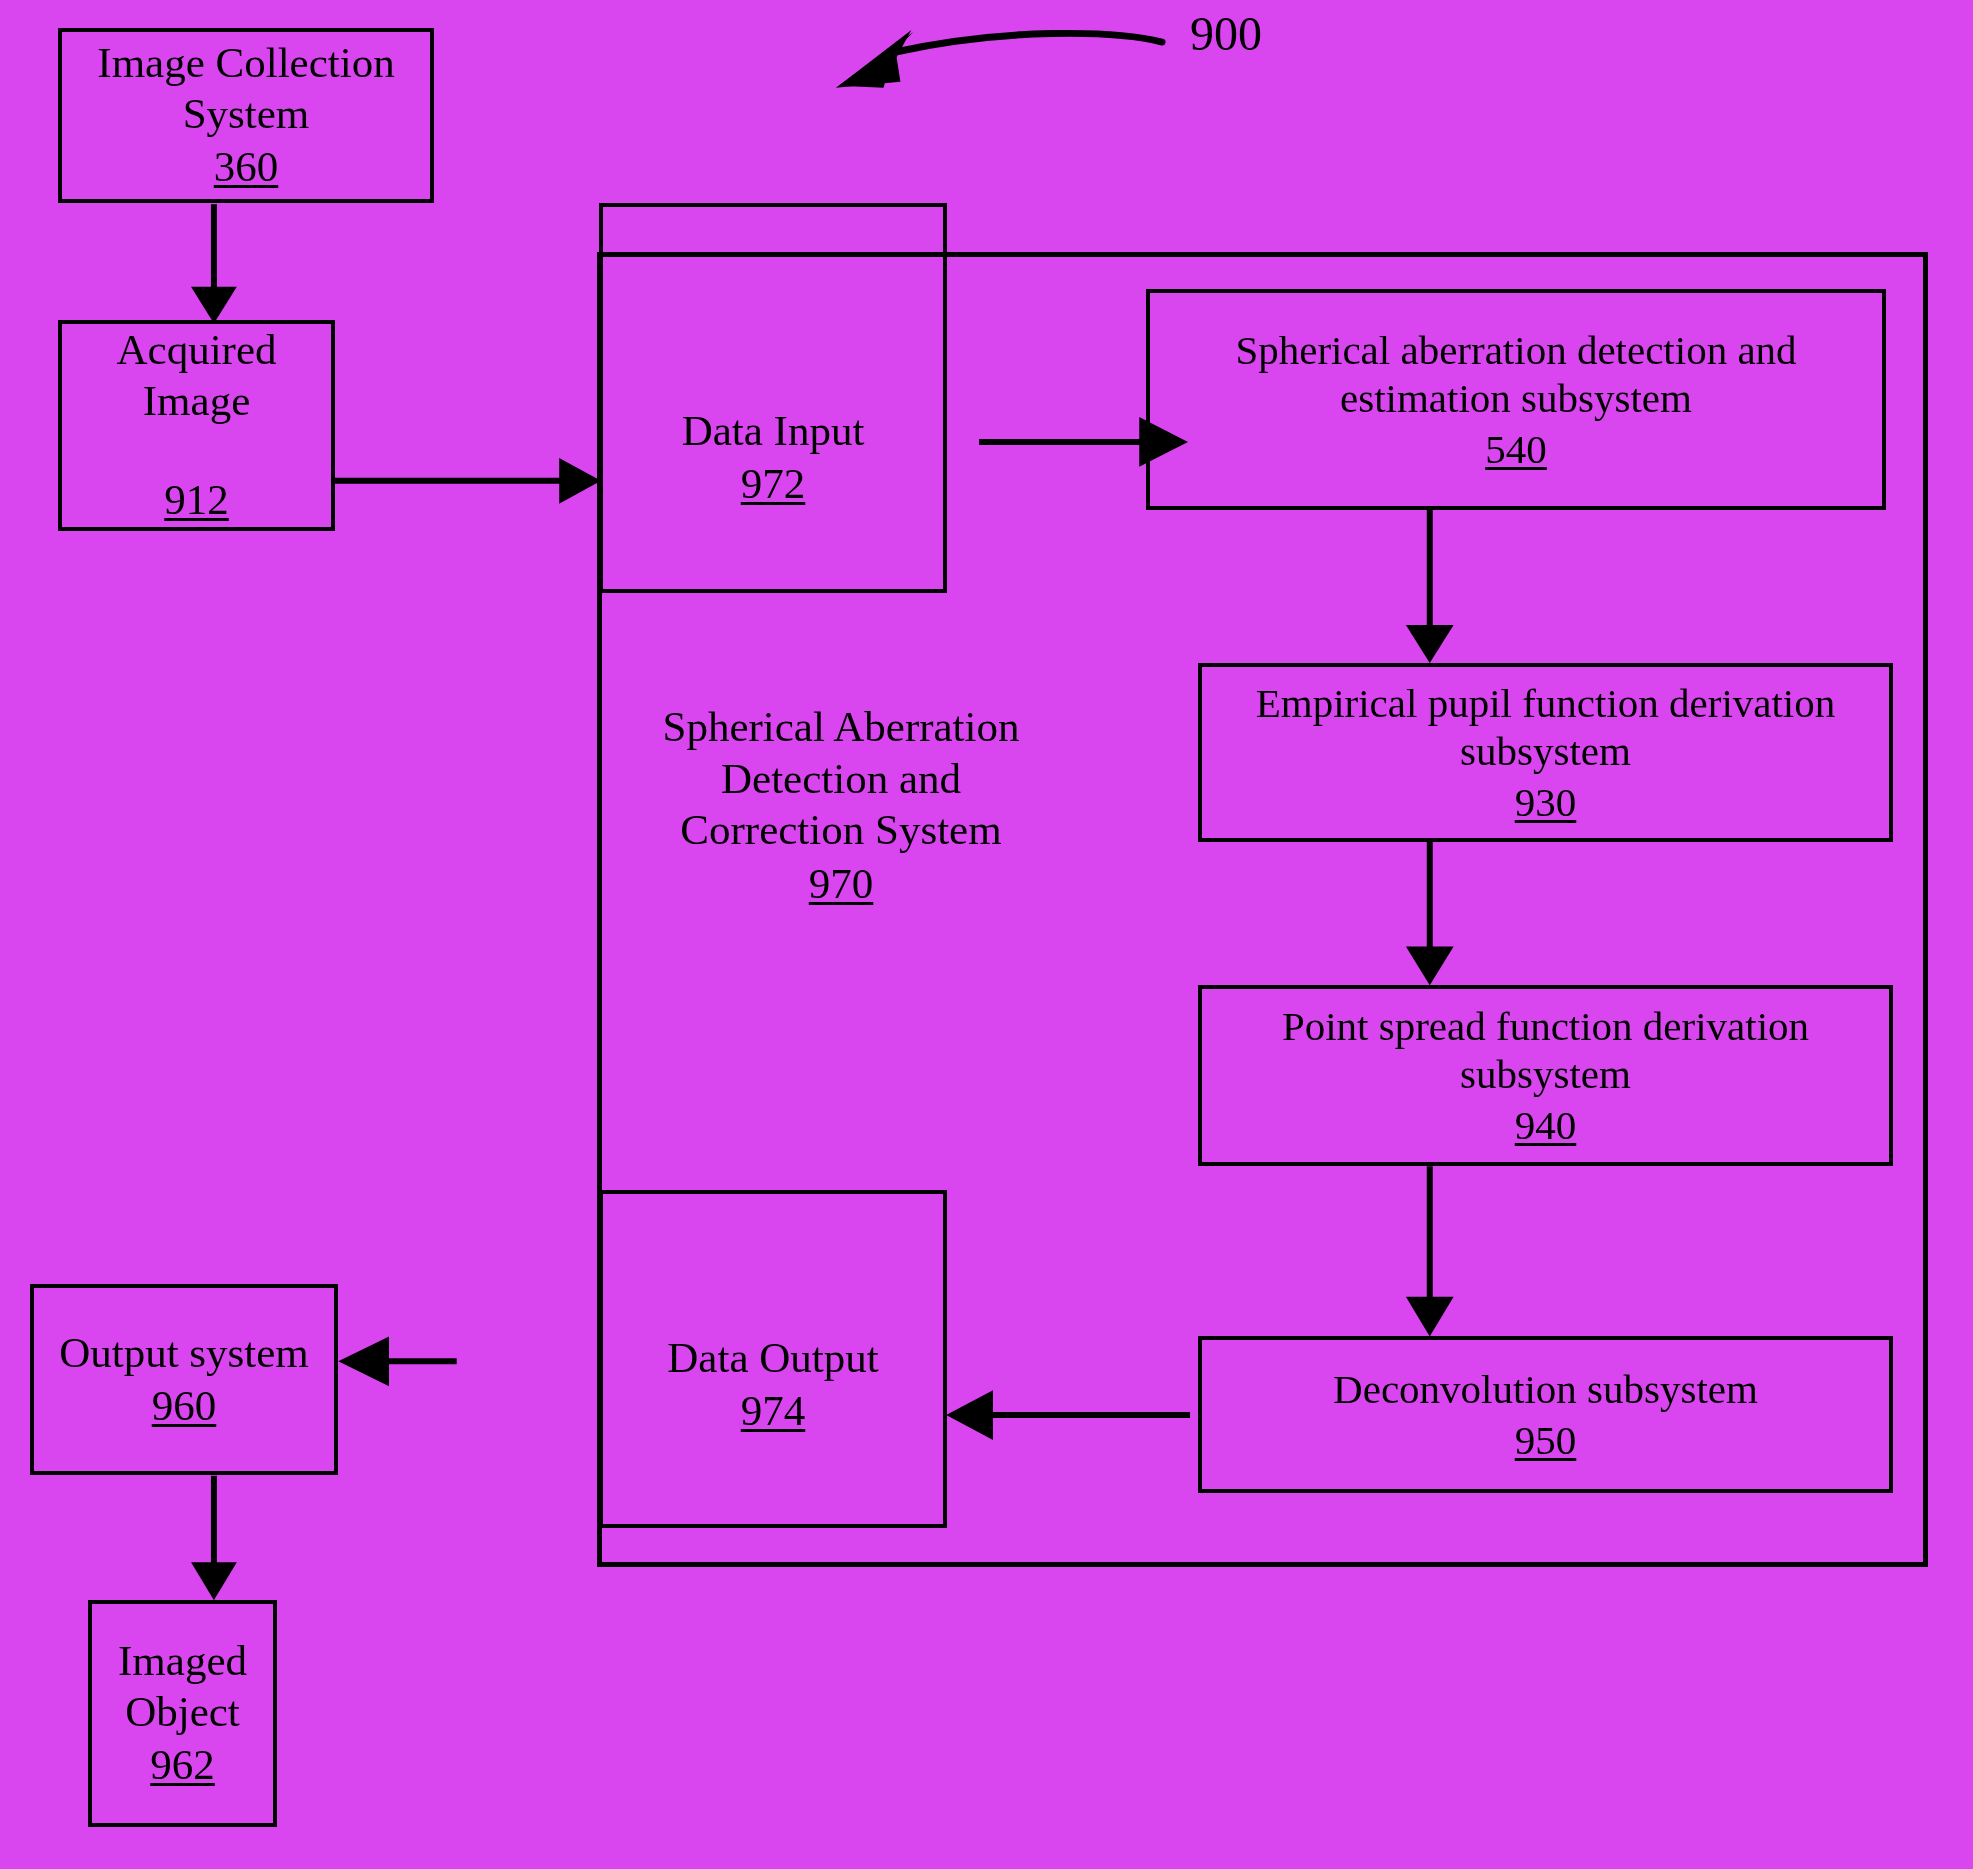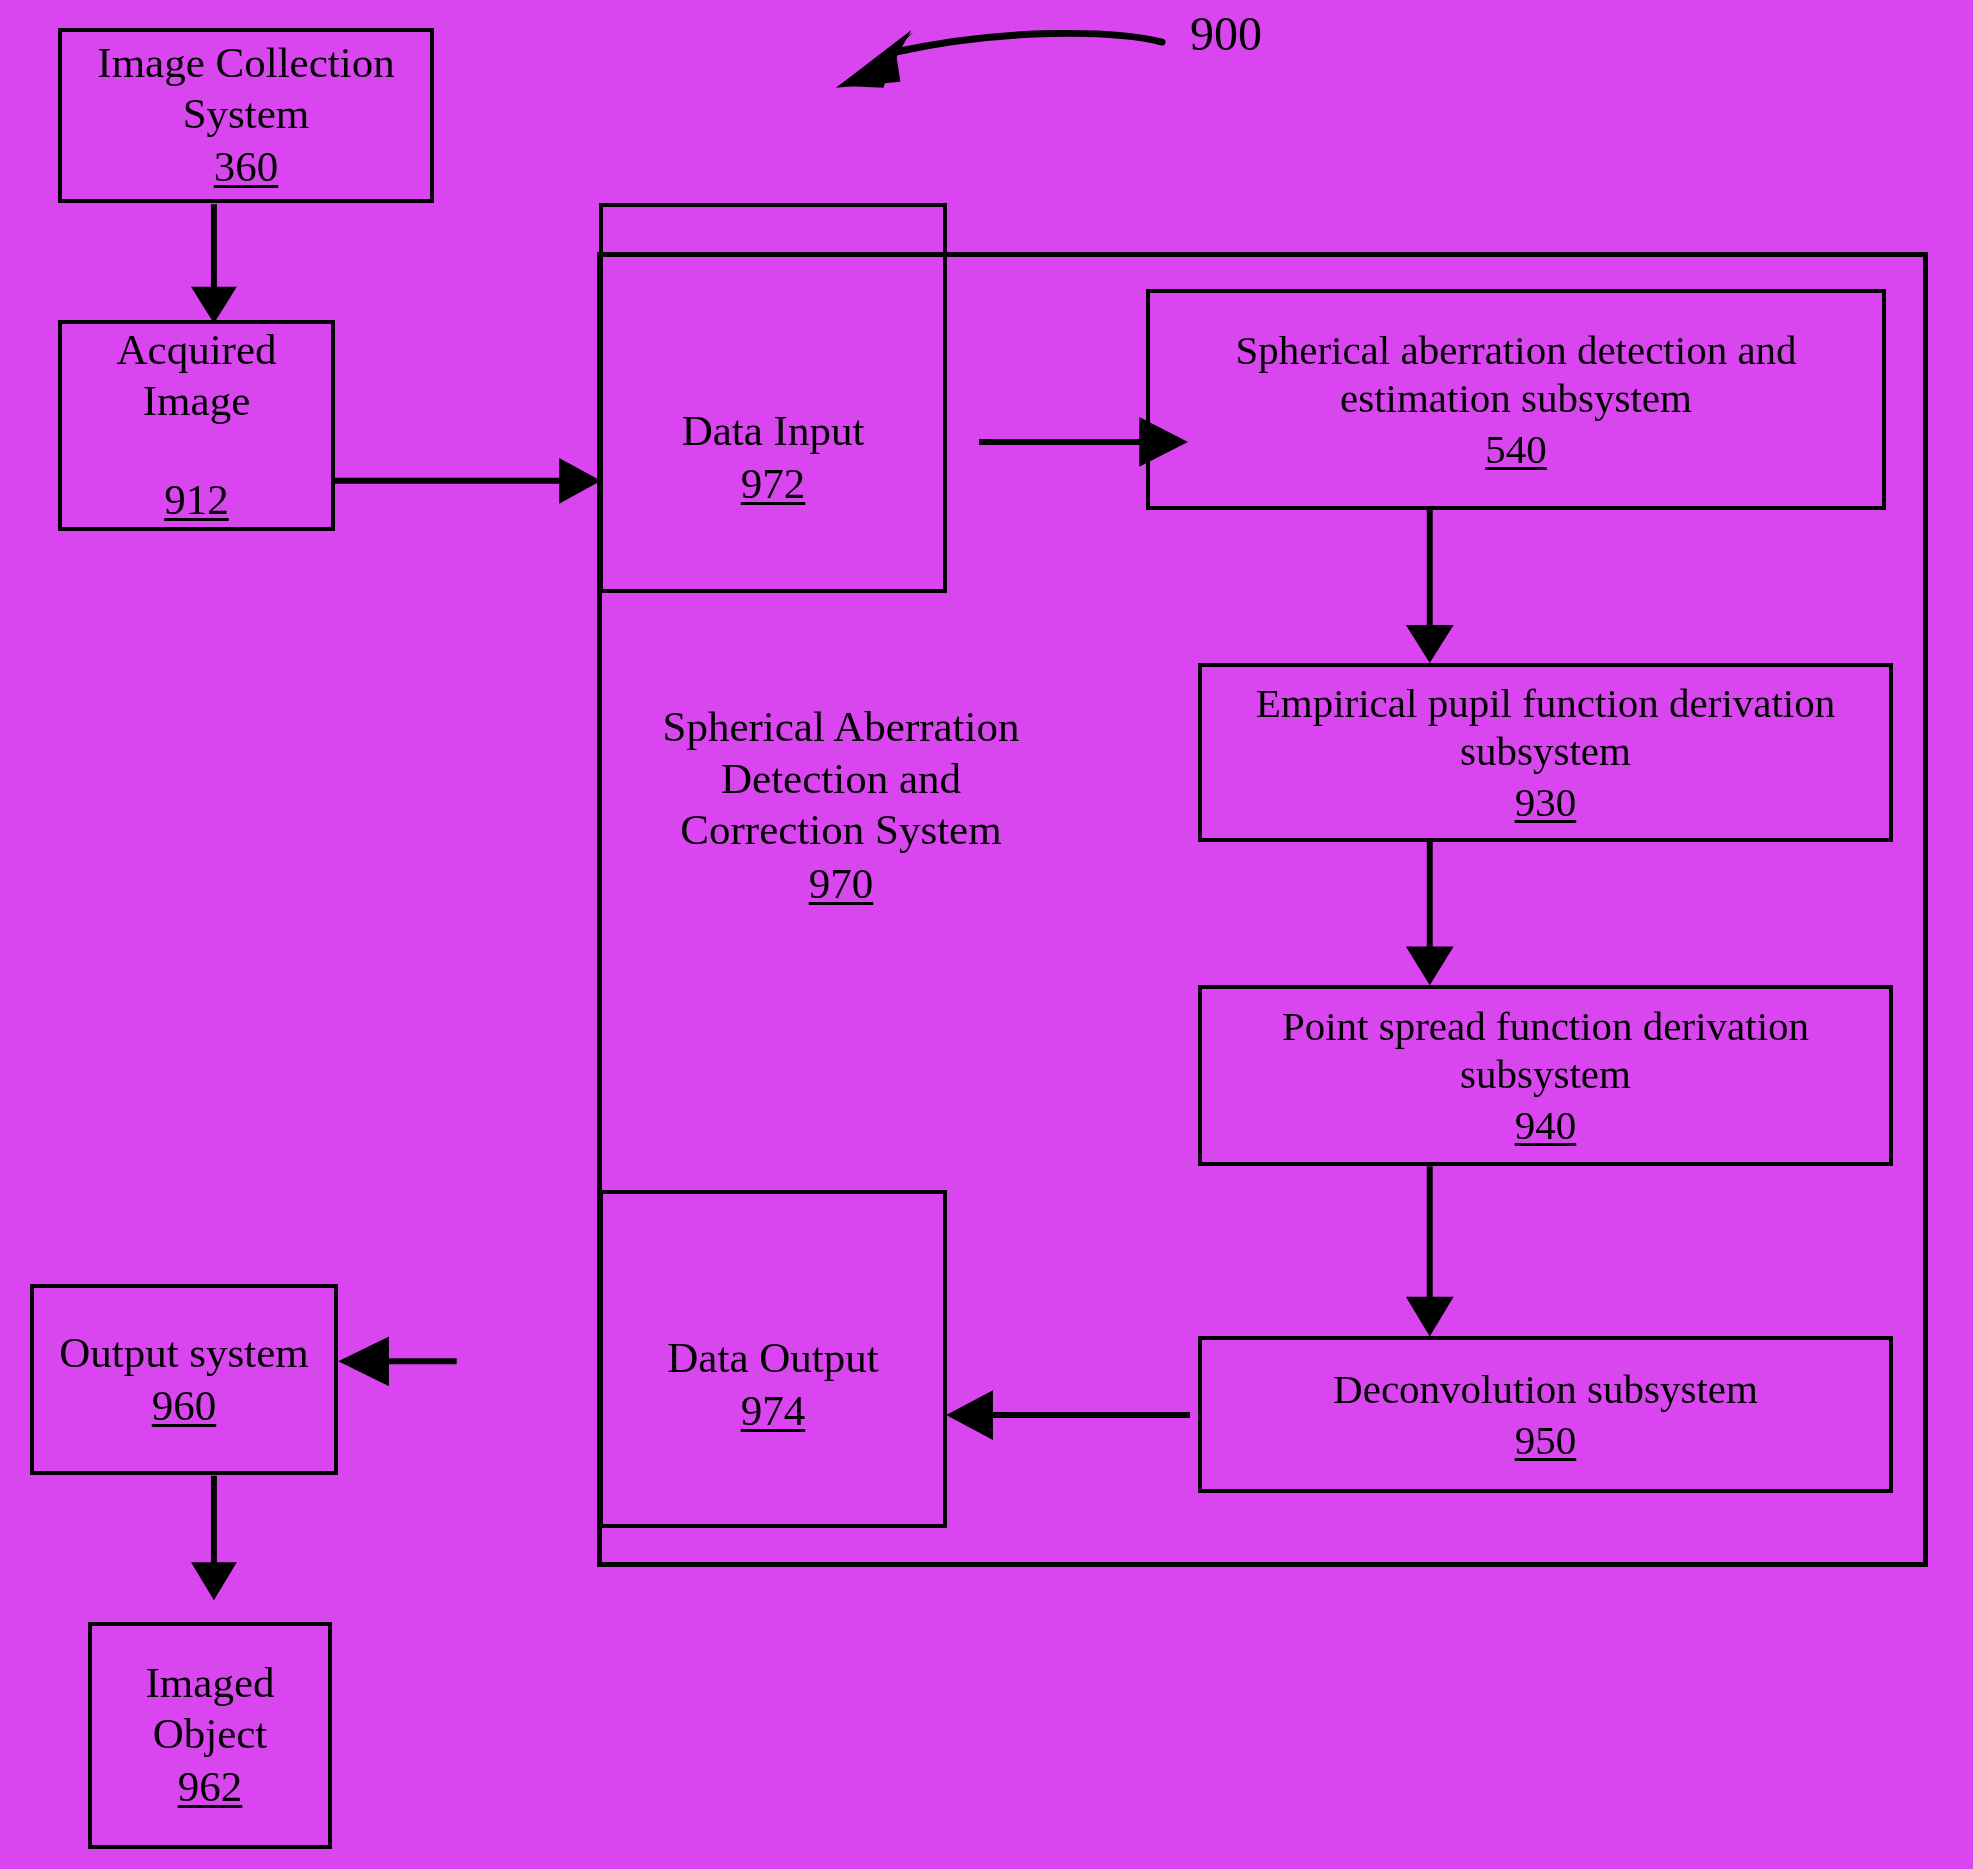--- a/index.html
+++ b/index.html
@@ -191,19 +191,19 @@
   <div class="box fs-md" style="left:1198px; top:1336px; width:695px; height:157px;">
     <span class="box-label">Deconvolution subsystem</span>
     <span class="ref">950</span>
   </div>
 
   <div class="box fs-lg" style="left:30px; top:1284px; width:308px; height:191px;">
     <span class="box-label">Output system</span>
     <span class="ref">960</span>
   </div>
 
-  <div class="box fs-lg" style="left:88px; top:1600px; width:244px; height:227px;margin-top:22px;">
+  <div class="box fs-lg" style="left:88px; top:1600px; width:189px; height:227px;">
     <span class="box-label">Imaged Object</span>
     <span class="ref">962</span>
   </div>
 
 </div>
 
 
 </body></html>

